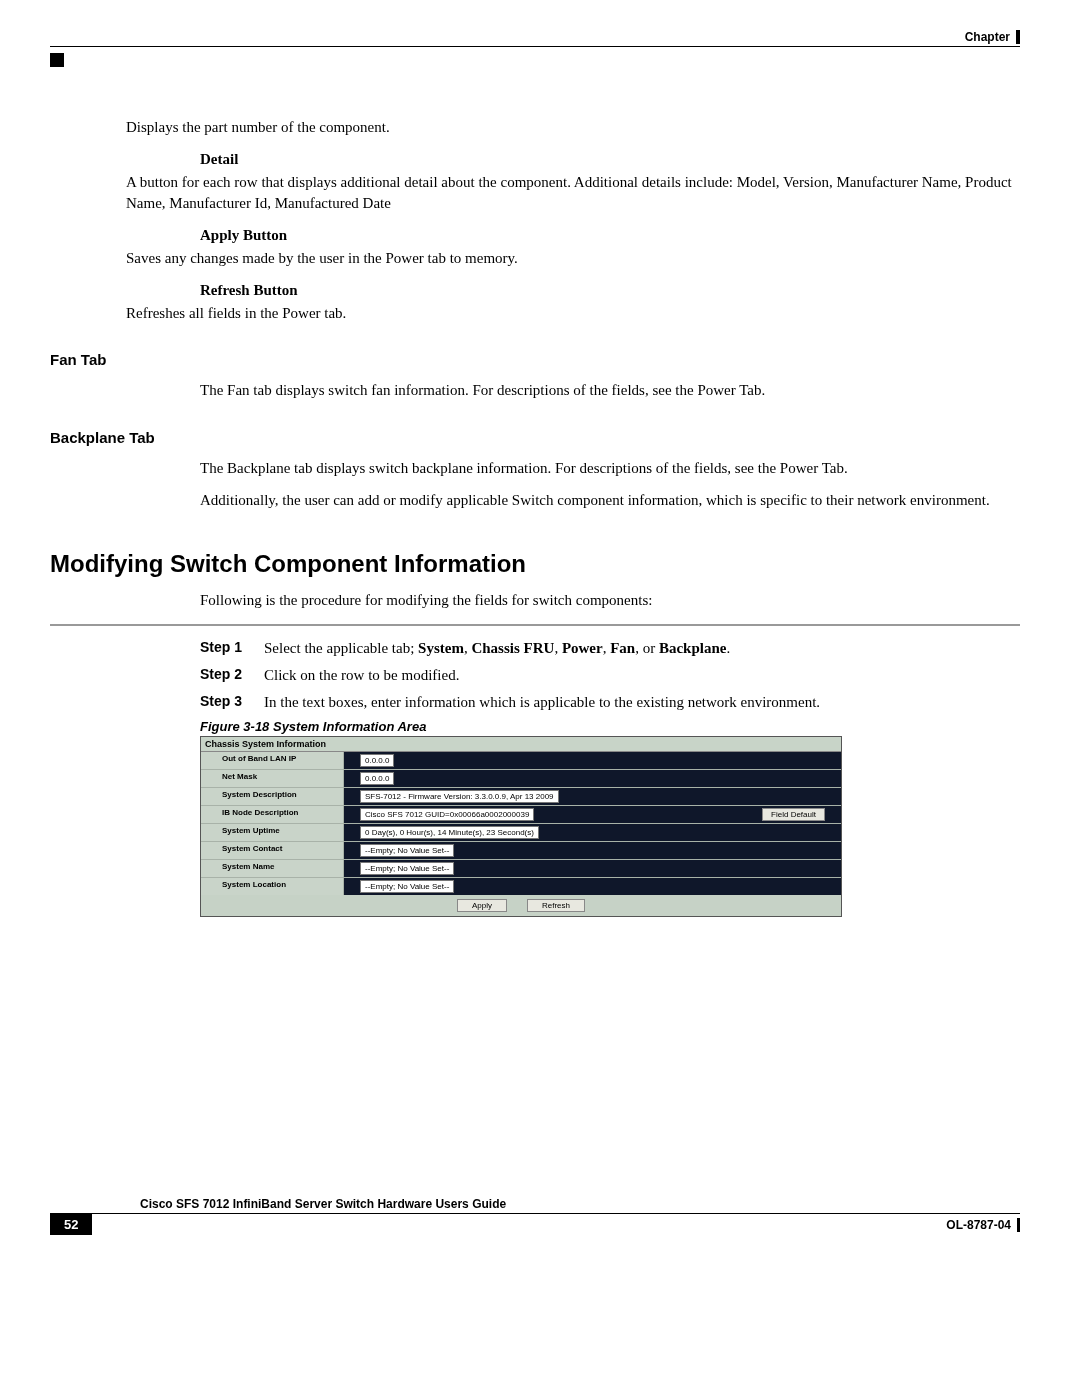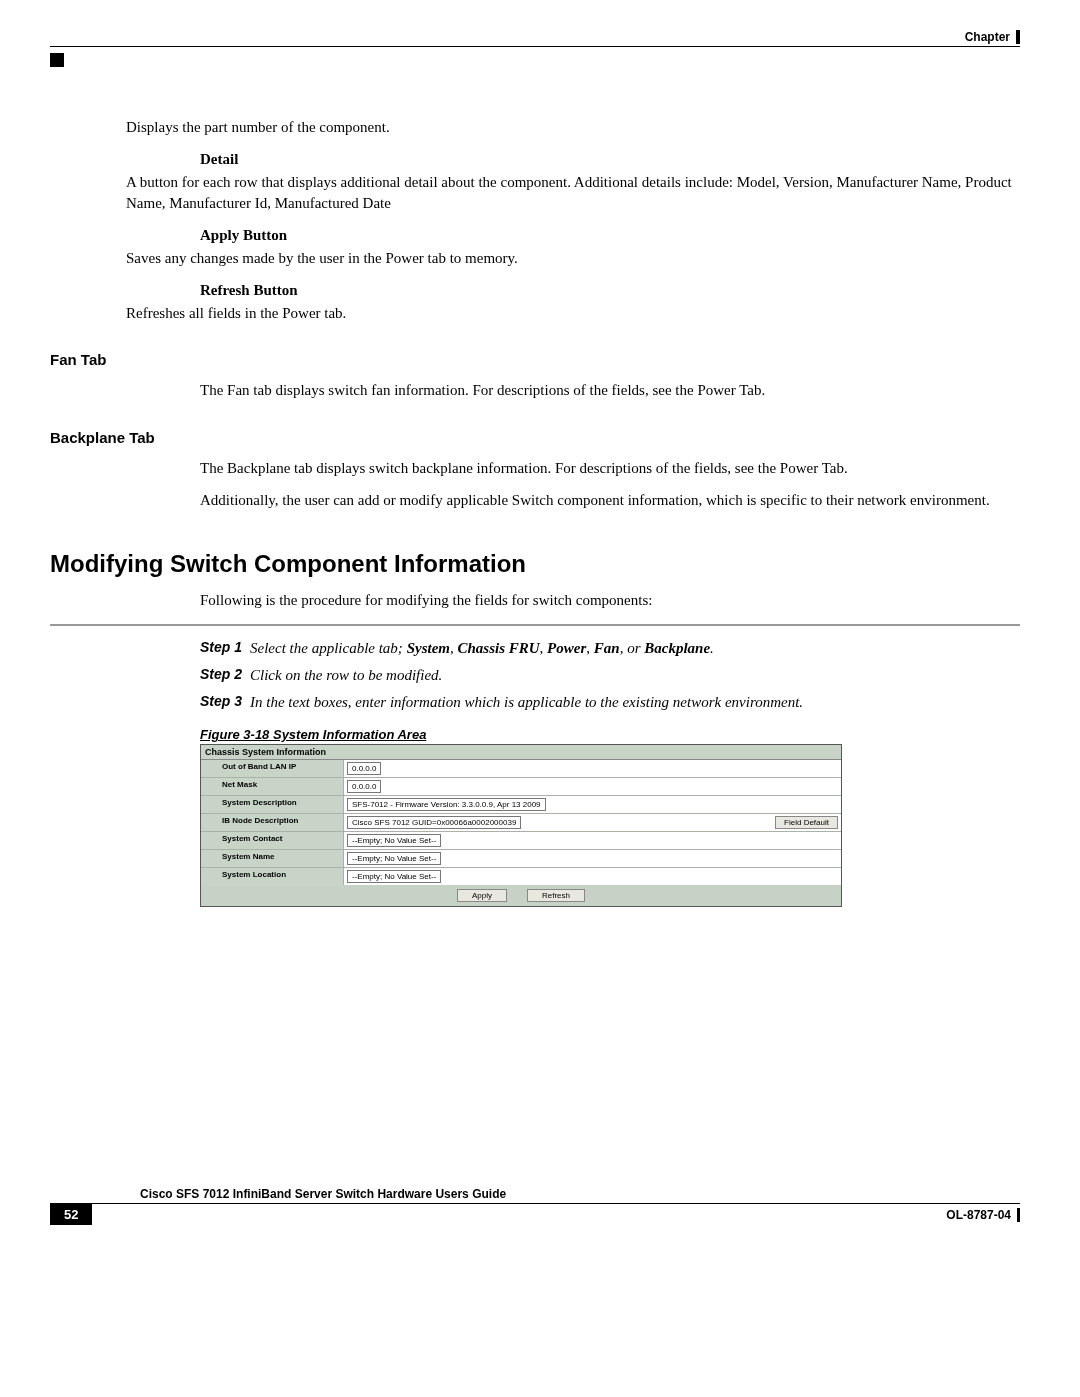--- a/index.html
+++ b/index.html
@@ -58,37 +58,36 @@
     font-weight: bold;
     font-size: 24px;
     margin: 40px 0 10px 0;
   }
   .steps-rule {
     border-top: 2px solid #999;
     margin: 14px 0 12px 0;
   }
   .step-row {
     display: flex;
+    gap: 14px;
     margin: 6px 0;
     line-height: 1.4;
-    font-style: italic;
   }
   .step-num {
     font-family: Arial, Helvetica, sans-serif;
     font-weight: bold;
     font-size: 14px;
     min-width: 50px;
   }
   .figure-caption {
     font-family: Arial, Helvetica, sans-serif;
     font-style: italic;
     font-weight: bold;
     font-size: 13px;
-    margin-top: 14px;
-    text-decoration: underline;
+    margin-top: 6px;
   }
   .figure-box {
     width: 640px;
     border: 1px solid #555;
     background: #d7e0d7;
     font-family: Arial, Helvetica, sans-serif;
     font-size: 8px;
     margin-top: 2px;
   }
   .figure-title {
@@ -105,22 +104,22 @@
   .figure-row:last-child { border-bottom: none; }
   .figure-label {
     width: 100px;
     padding: 2px 21px;
     font-weight: bold;
     background:#c9d4c9;
     border-right: 1px solid #a8b2a8;
   }
   .figure-value {
     flex:1;
-    padding: 2px 3px;
-    background:#ffffff;
+    padding: 2px 16px;
+    background:#0f172a;
     display:flex;
     align-items:flex-start;
     gap:6px;
   }
   .figure-input {
     background:#fff;
     border:1px solid #777;
     padding: 0 4px;
     height: 11px;
     line-height: 11px;
@@ -259,20 +258,26 @@
           </div>
         </div>
         <div class="figure-row">
           <div class="figure-label">IB Node Description</div>
           <div class="figure-value">
             <span class="figure-input">Cisco SFS 7012 GUID=0x00066a0002000039</span>
             <span class="side-btn">Field Default</span>
           </div>
         </div>
         <div class="figure-row">
+          <div class="figure-label">System Uptime</div>
+          <div class="figure-value">
+            <span class="figure-input">0 Day(s), 0 Hour(s), 14 Minute(s), 23 Second(s)</span>
+          </div>
+        </div>
+        <div class="figure-row">
           <div class="figure-label">System Contact</div>
           <div class="figure-value">
             <span class="figure-input">--Empty; No Value Set--</span>
           </div>
         </div>
         <div class="figure-row">
           <div class="figure-label">System Name</div>
           <div class="figure-value">
             <span class="figure-input">--Empty; No Value Set--</span>
           </div>

